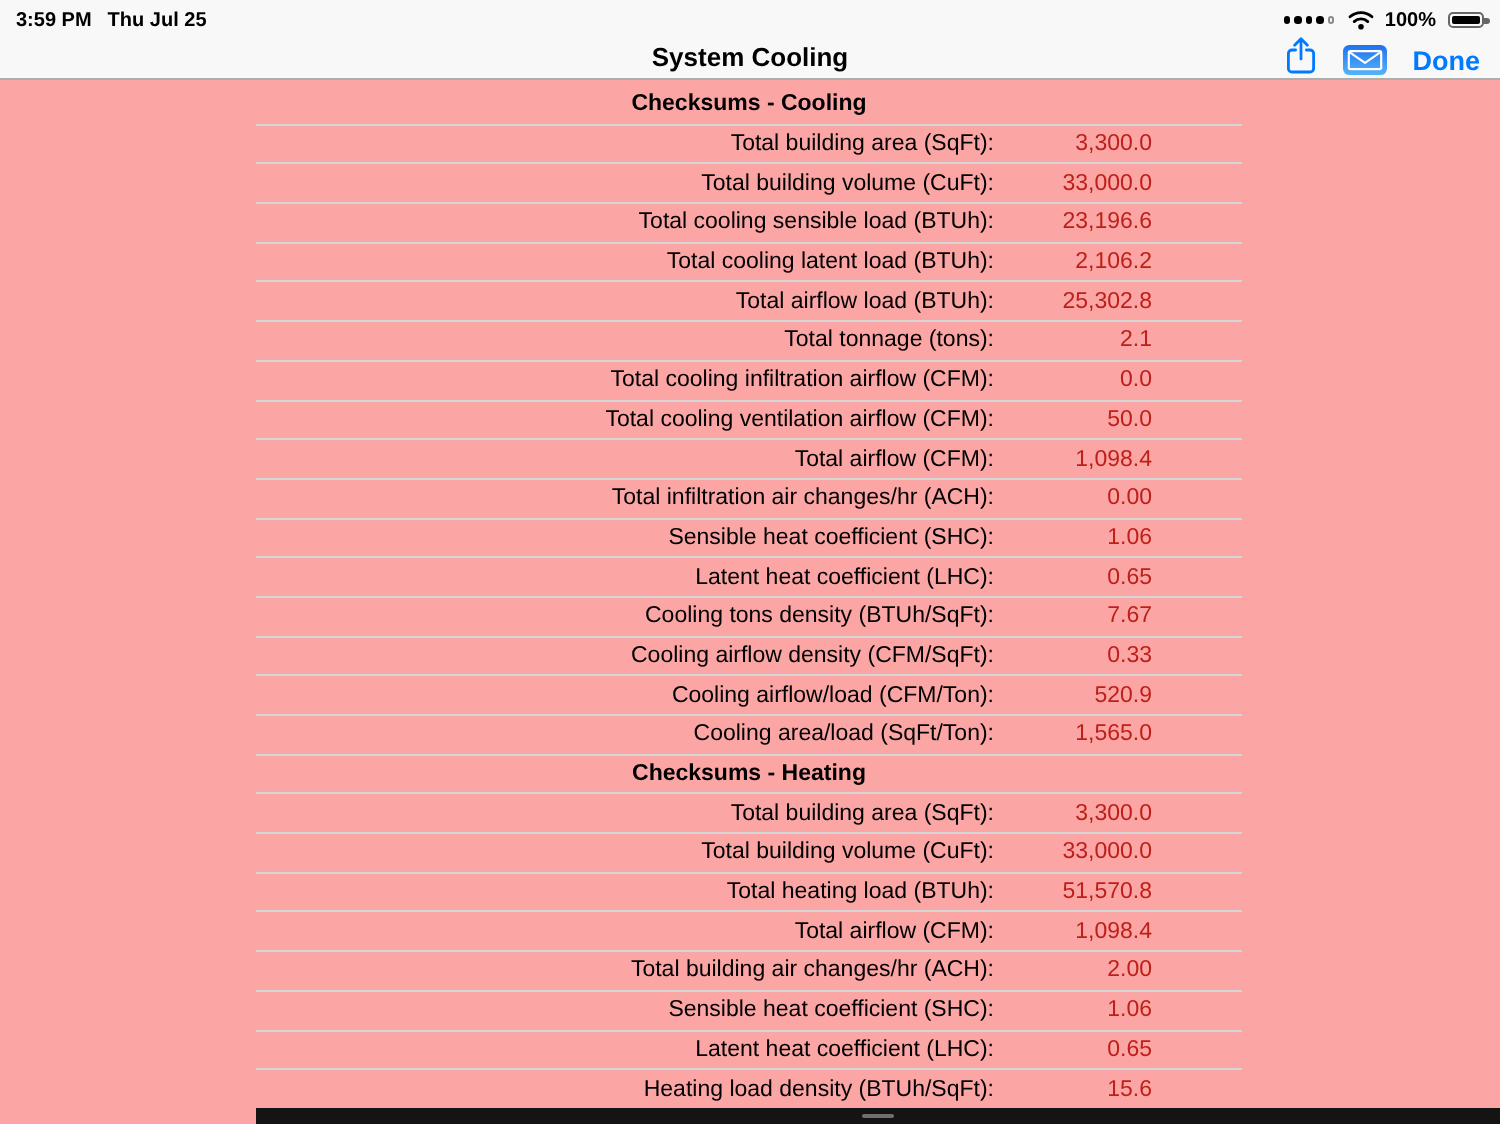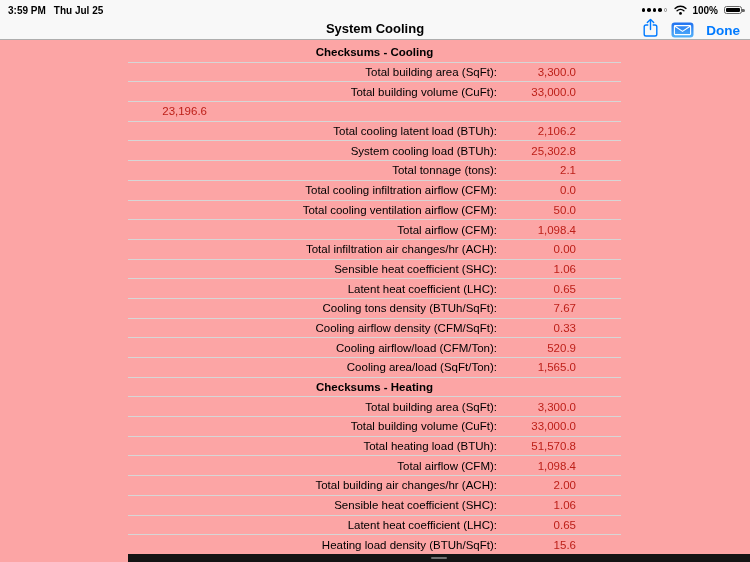--- a/index.html
+++ b/index.html
@@ -113,28 +113,29 @@
         <div class="section-header">Checksums - Cooling</div>
         <div class="row">
           <div class="label">Total building area (SqFt):</div>
           <div class="value">3,300.0</div>
         </div>
         <div class="row">
           <div class="label">Total building volume (CuFt):</div>
           <div class="value">33,000.0</div>
         </div>
         <div class="row">
+          <div class="label">Total cooling sensible load (BTUh):</div>
           <div class="value">23,196.6</div>
         </div>
         <div class="row">
           <div class="label">Total cooling latent load (BTUh):</div>
           <div class="value">2,106.2</div>
         </div>
         <div class="row">
-          <div class="label">System cooling load (BTUh):</div>
+          <div class="label">Total airflow load (BTUh):</div>
           <div class="value">25,302.8</div>
         </div>
         <div class="row">
           <div class="label">Total tonnage (tons):</div>
           <div class="value">2.1</div>
         </div>
         <div class="row">
           <div class="label">Total cooling infiltration airflow (CFM):</div>
           <div class="value">0.0</div>
         </div>

